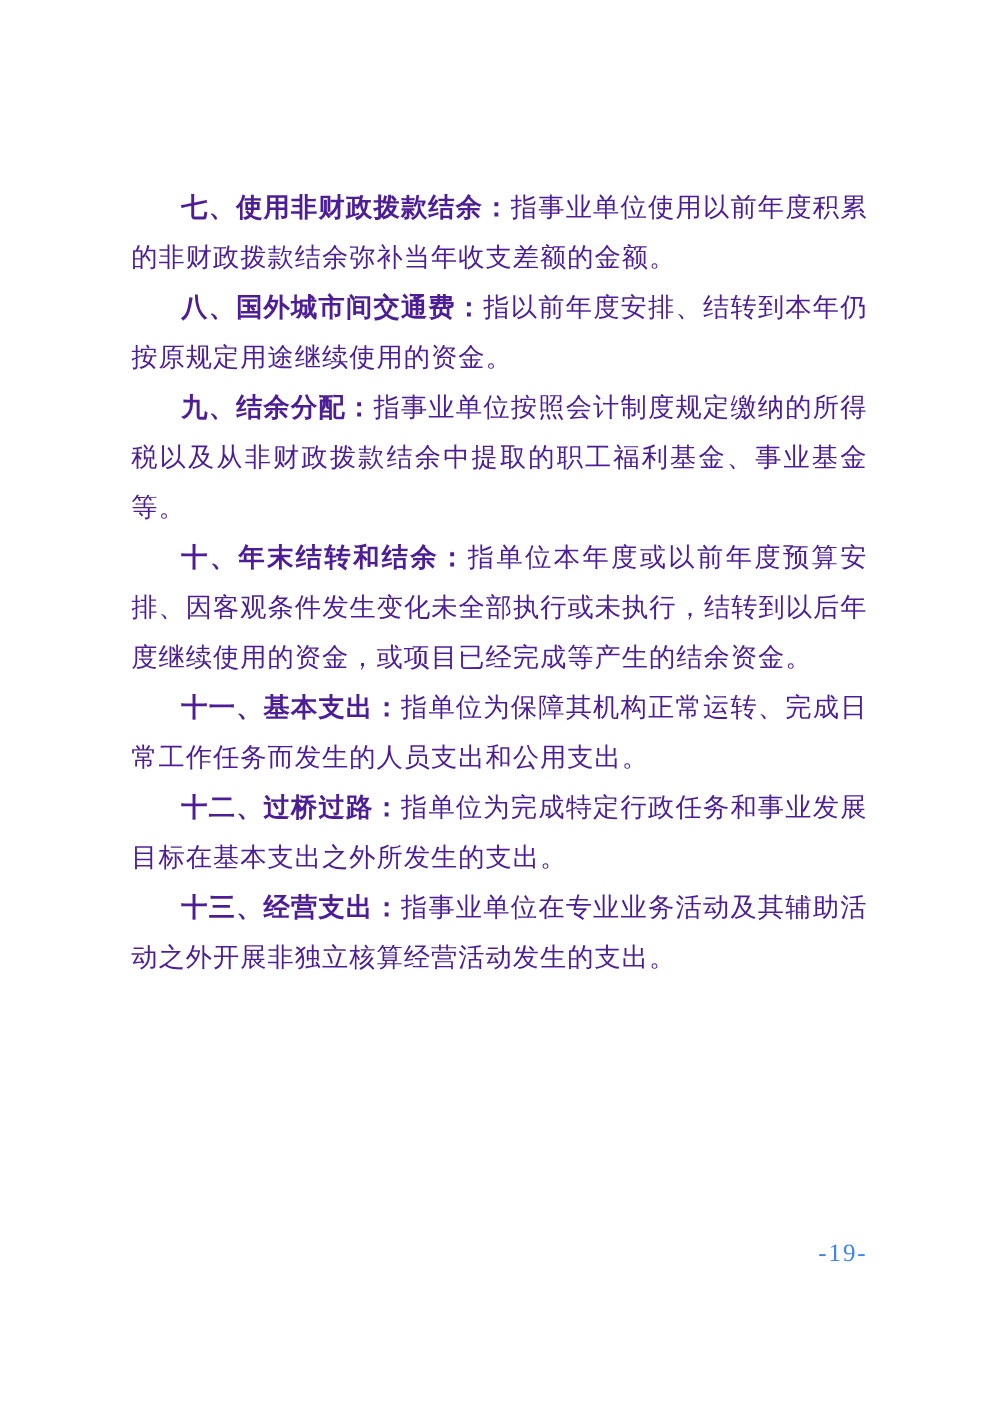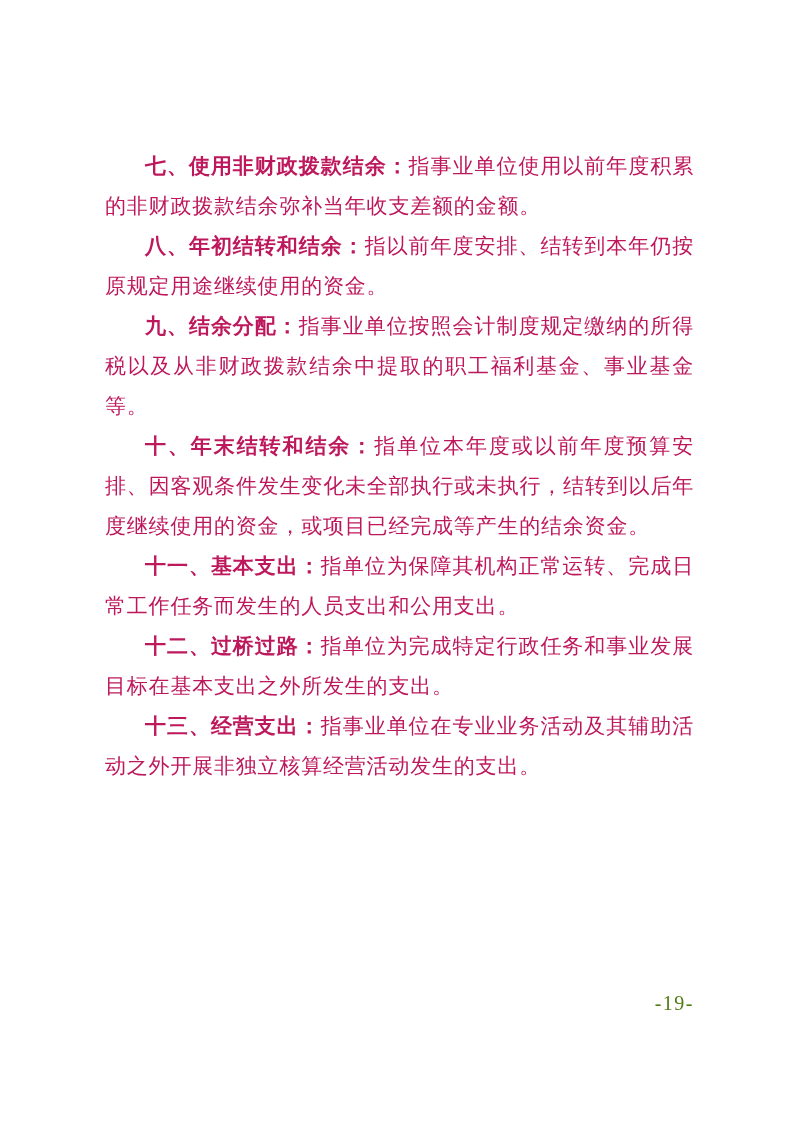--- a/index.html
+++ b/index.html
@@ -22,42 +22,42 @@
     left: 105px;
     top: 146px;
     width: 589px;
   }
   .para {
     font-size: 21px;
     line-height: 40px;
     letter-spacing: 0.8px;
     text-align: justify;
     text-indent: 40px;
-    color: #be185d;
+    color: #4c1d95;
   }
   .para .head {
     font-weight: bold;
   }
   .page-number {
     position: absolute;
     top: 992px;
     right: 99px;
     font-size: 20px;
     letter-spacing: 1.5px;
-    color: #4d7c0f;
+    color: #3b82f6;
     font-family: "Liberation Serif", "DejaVu Serif", serif;
   }
 </style>
 </head>
 <body>
 
 <div class="page">
   <div class="text-block">
     <p class="para"><span class="head">七、使用非财政拨款结余：</span><span class="body">指事业单位使用以前年度积累的非财政拨款结余弥补当年收支差额的金额。</span></p>
-    <p class="para"><span class="head">八、年初结转和结余：</span><span class="body">指以前年度安排、结转到本年仍按原规定用途继续使用的资金。</span></p>
+    <p class="para"><span class="head">八、国外城市间交通费：</span><span class="body">指以前年度安排、结转到本年仍按原规定用途继续使用的资金。</span></p>
     <p class="para"><span class="head">九、结余分配：</span><span class="body">指事业单位按照会计制度规定缴纳的所得税以及从非财政拨款结余中提取的职工福利基金、事业基金等。</span></p>
     <p class="para"><span class="head">十、年末结转和结余：</span><span class="body">指单位本年度或以前年度预算安排、因客观条件发生变化未全部执行或未执行，结转到以后年度继续使用的资金，或项目已经完成等产生的结余资金。</span></p>
     <p class="para"><span class="head">十一、基本支出：</span><span class="body">指单位为保障其机构正常运转、完成日常工作任务而发生的人员支出和公用支出。</span></p>
     <p class="para"><span class="head">十二、过桥过路：</span><span class="body">指单位为完成特定行政任务和事业发展目标在基本支出之外所发生的支出。</span></p>
     <p class="para"><span class="head">十三、经营支出：</span><span class="body">指事业单位在专业业务活动及其辅助活动之外开展非独立核算经营活动发生的支出。</span></p>
   </div>
   <div class="page-number">-19-</div>
 </div>
 
 </body></html>

